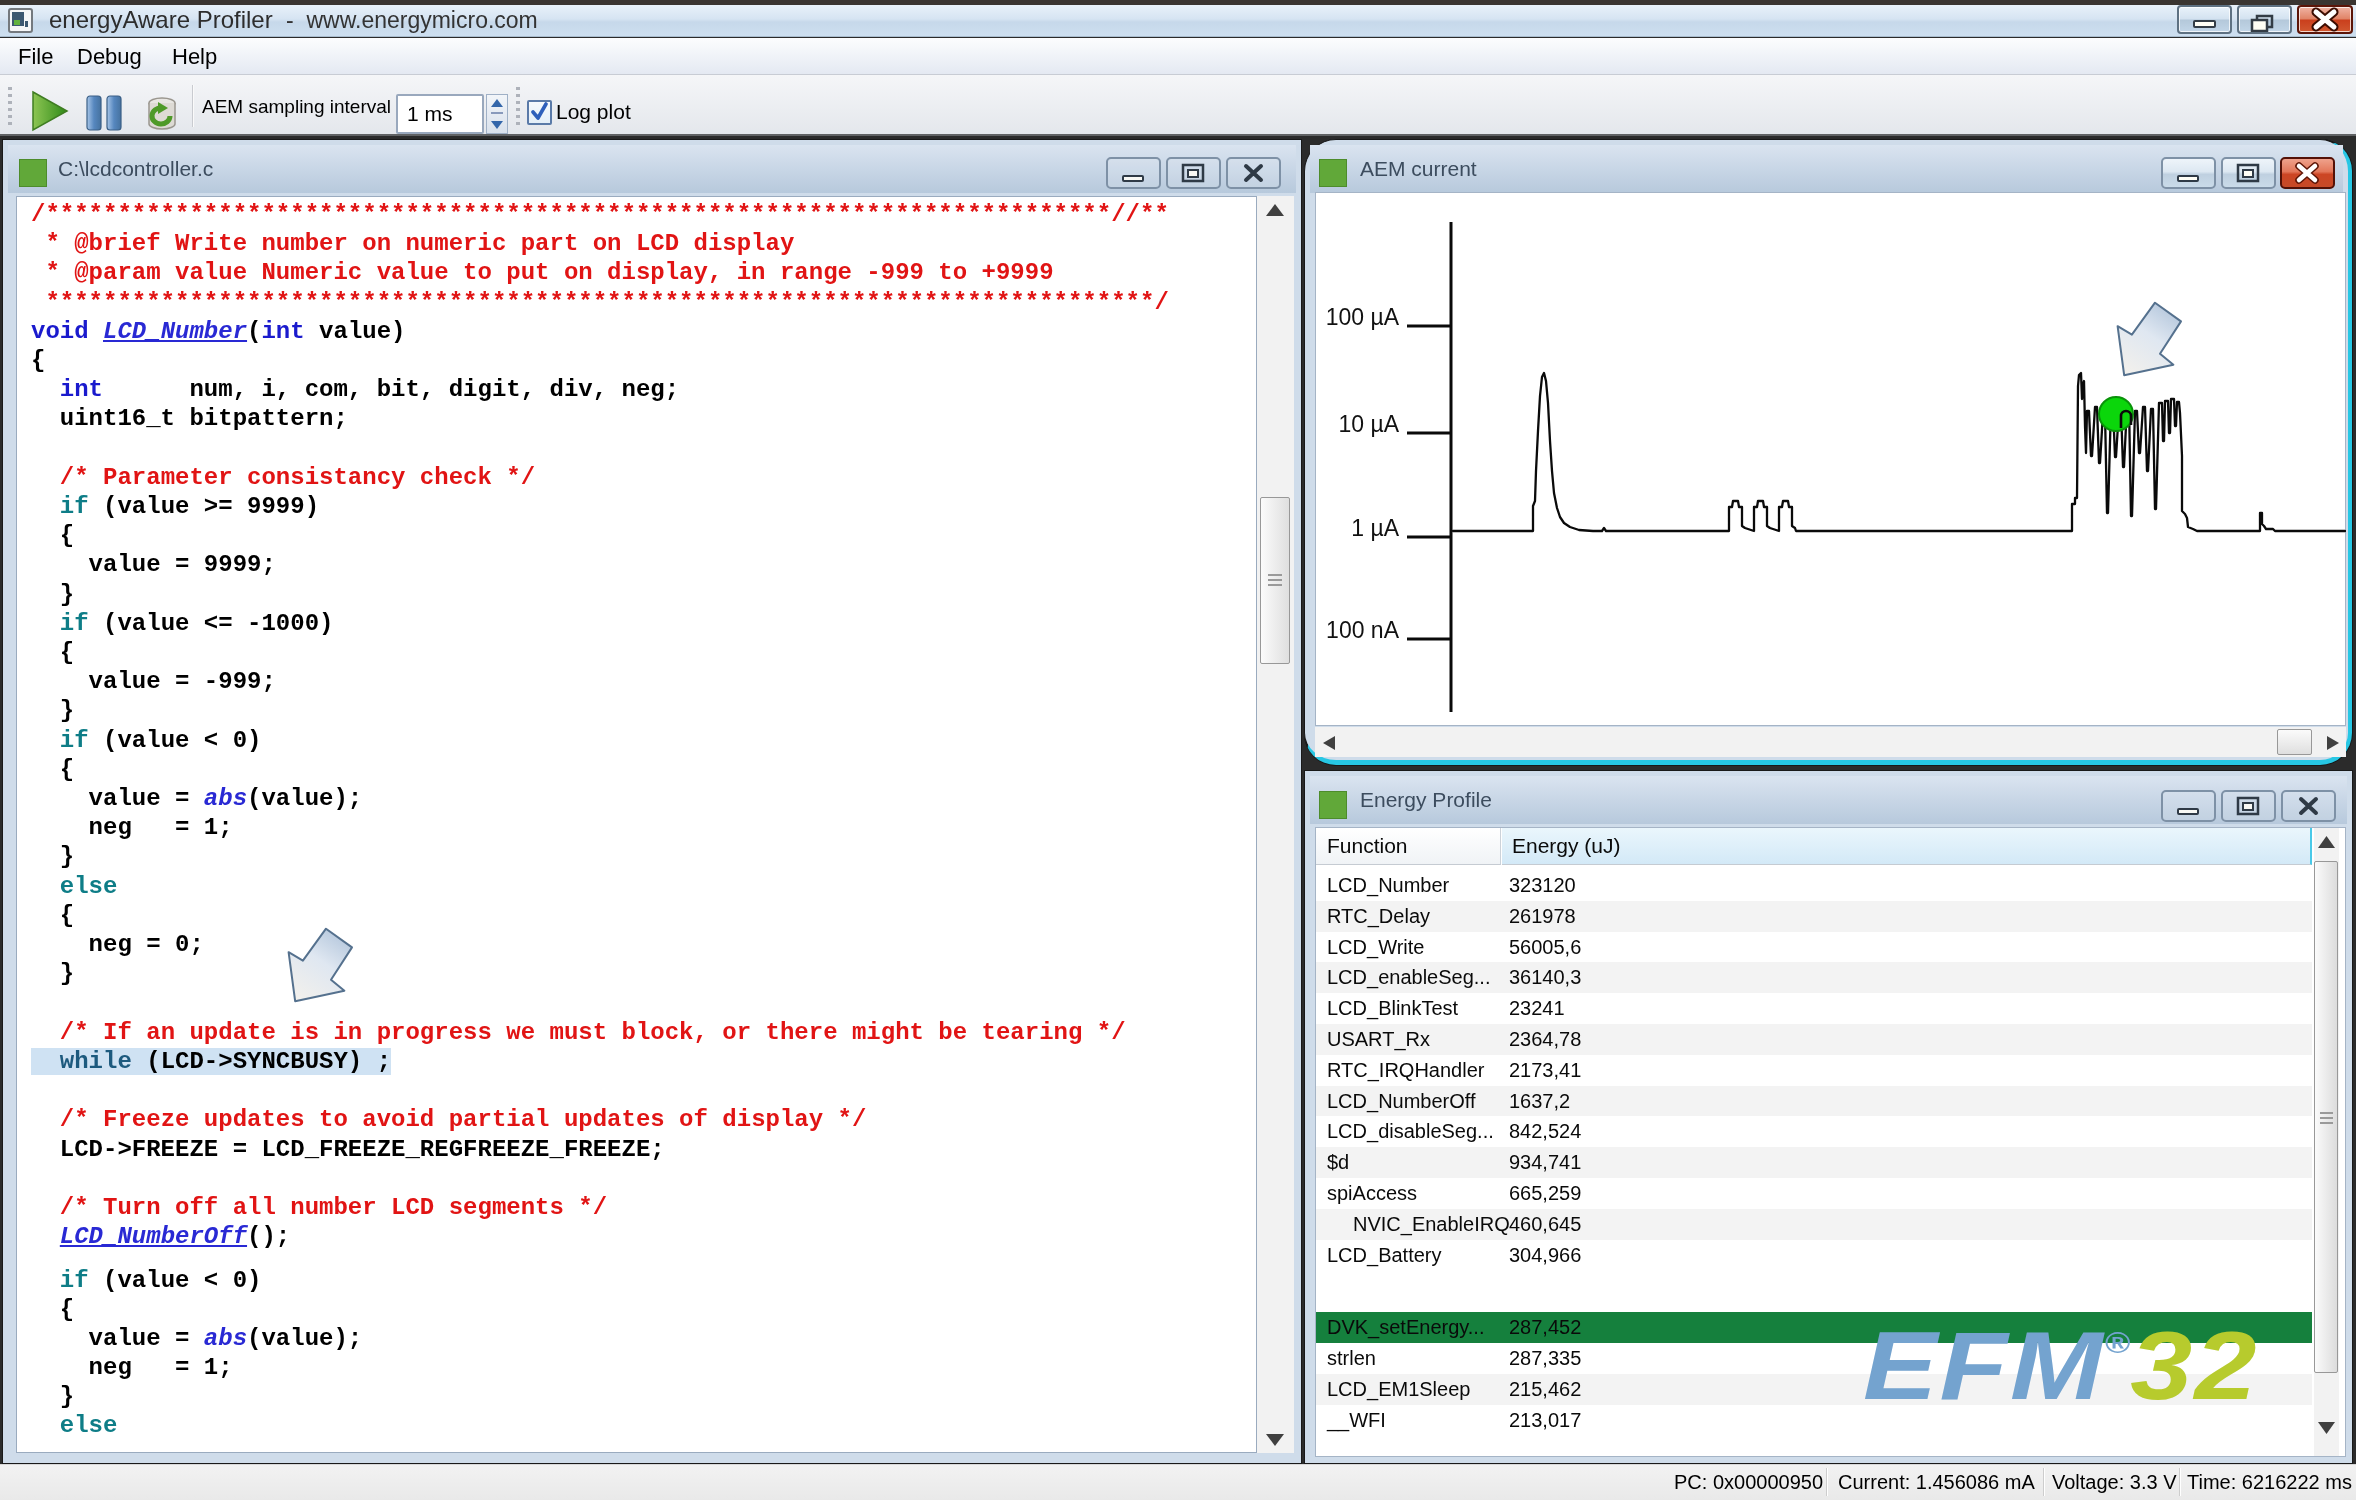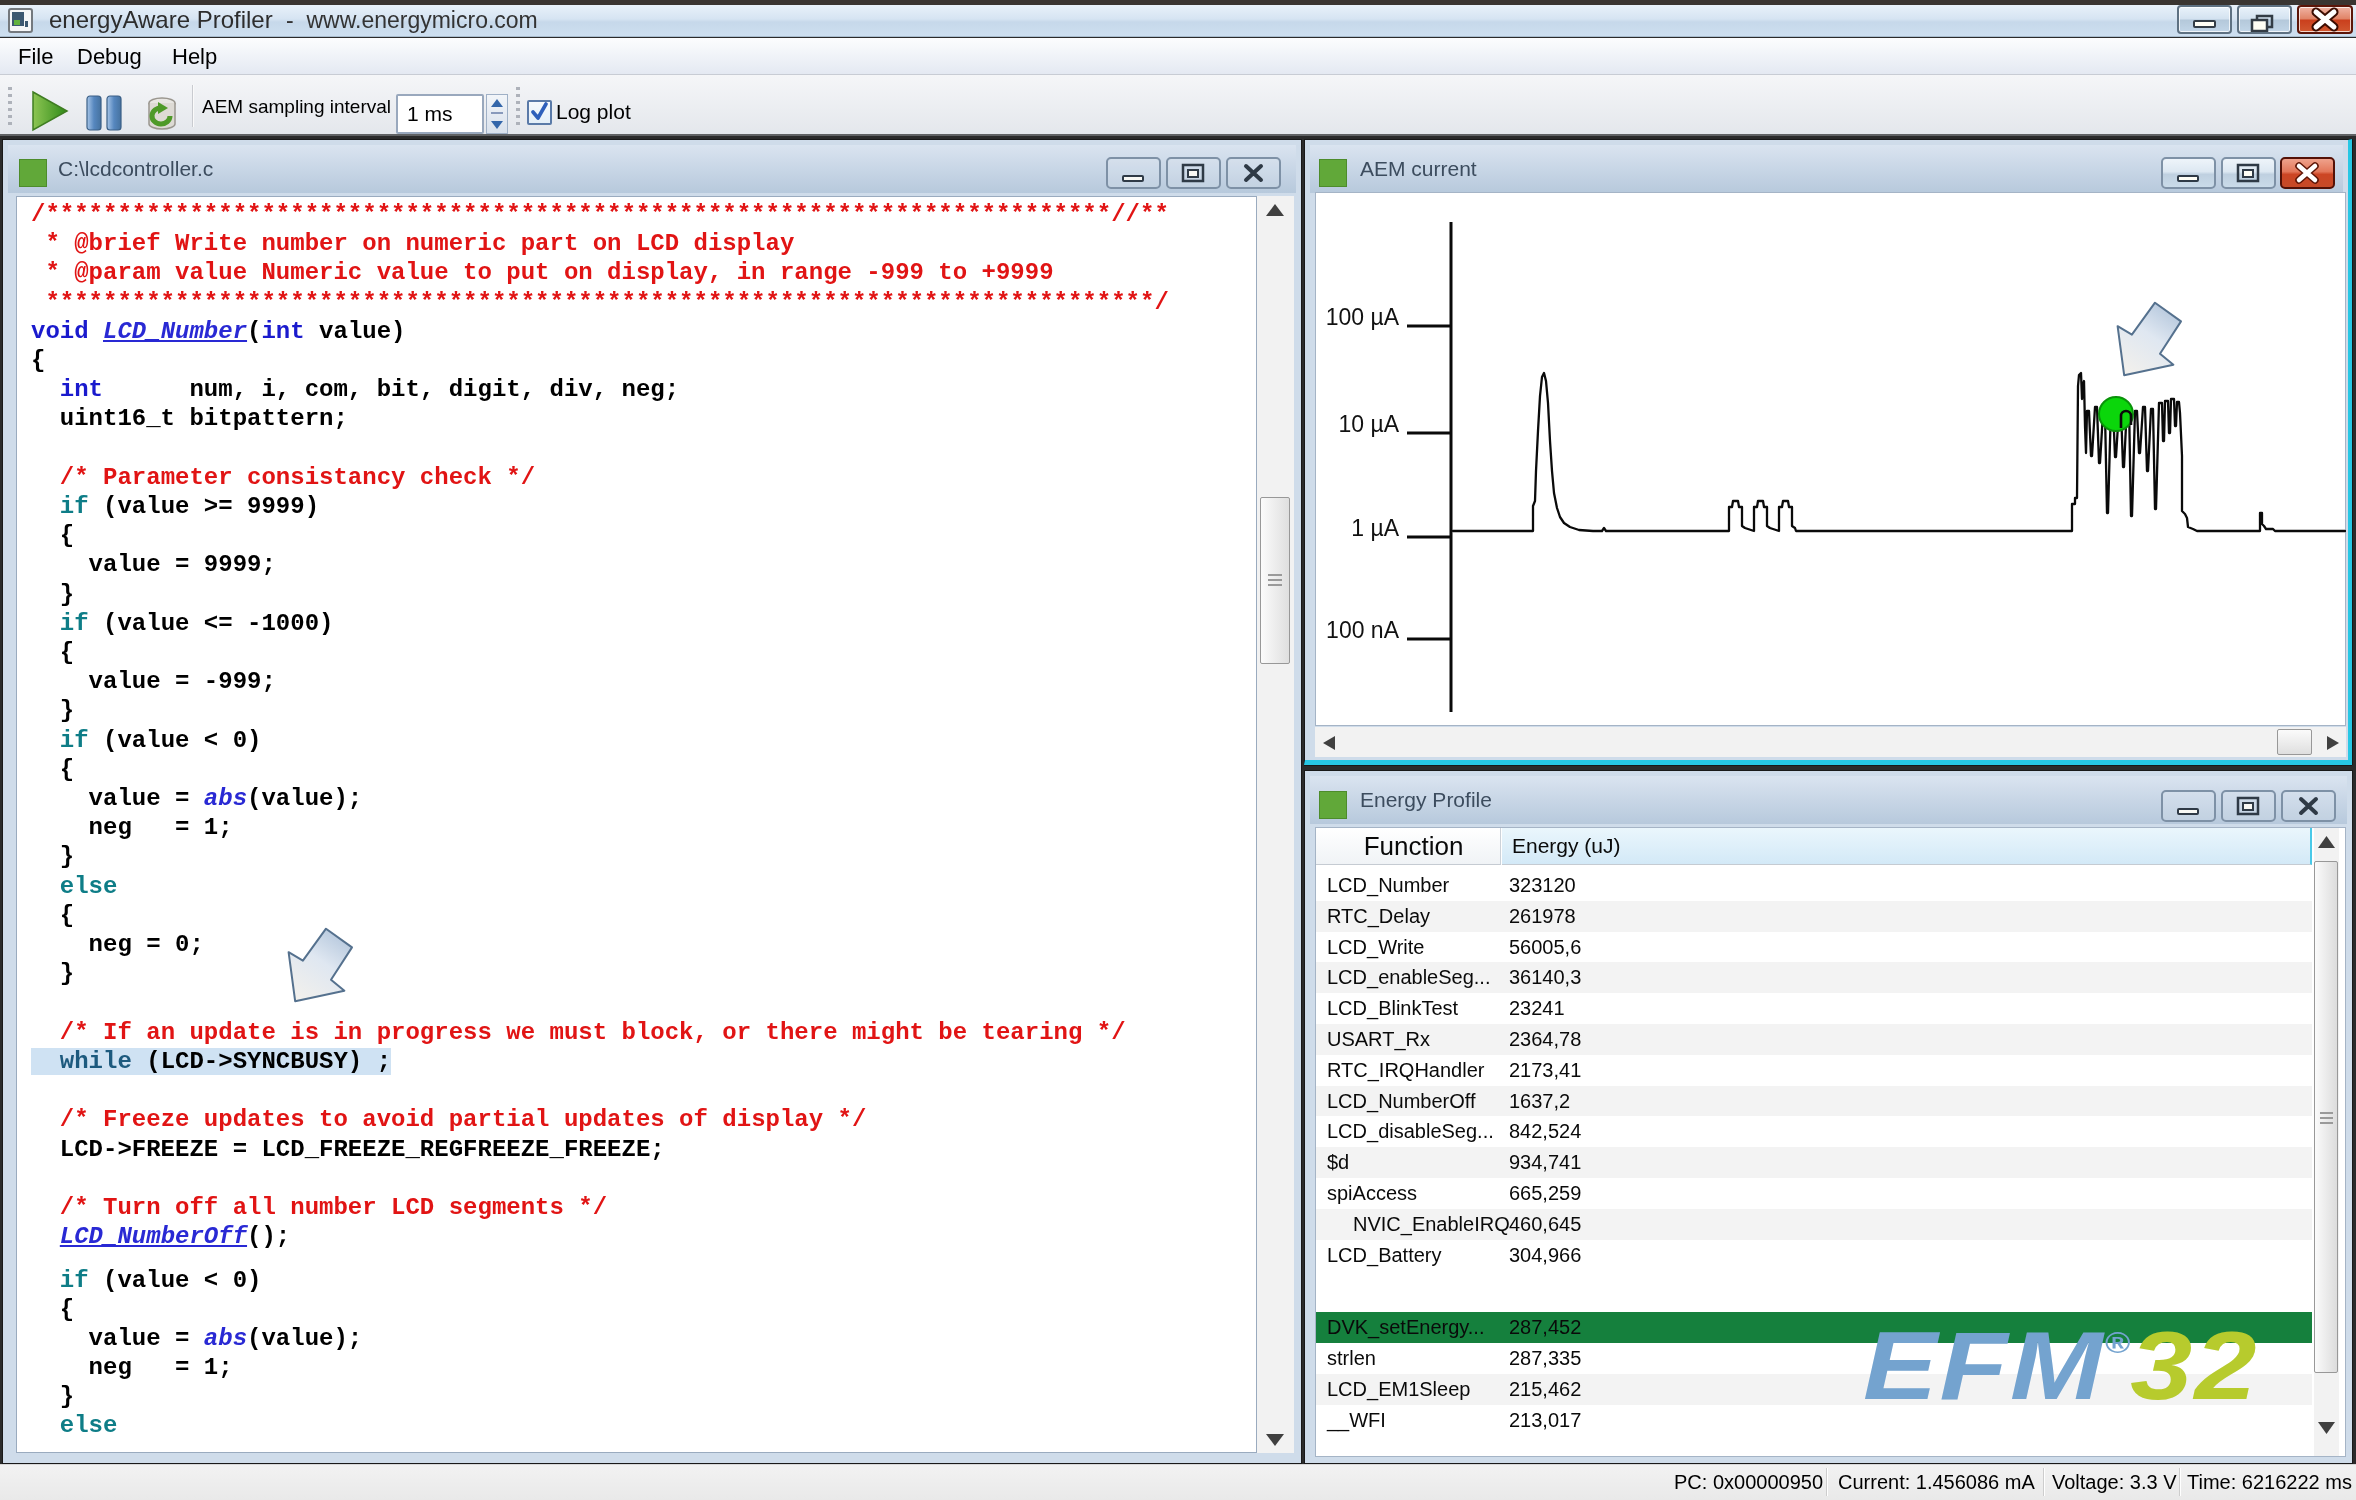--- a/index.html
+++ b/index.html
@@ -197,21 +197,21 @@
       </svg>
     <div class="abs" style="left:3px;top:301px;width:30px;height:167px;background:linear-gradient(90deg,#fbfbfb,#dfdfdf);border:1px solid #989898;border-radius:2px;">
       <div class="abs" style="left:7px;top:76px;width:14px;height:2px;background:#9a9a9a;box-shadow:0 5px #9a9a9a,0 10px #9a9a9a;"></div>
     </div>
     <svg class="abs" style="left:9px;top:1238px;" width="18" height="12">
         <polygon points="0,0 18,0 9,12" fill="#404040"></polygon>
       </svg>
   </div>
 </div>
 
-<div class="abs panel" id="aempanel" style="left:1304px;top:139px;width:1048px;height:626px;border-right:4px solid #27c7e4;border-bottom:5px solid #27c7e4;box-shadow:1px 0 0 #191919,0 1px 0 #191919;">
+<div class="abs panel" id="aempanel" style="left:1304px;top:139px;width:1048px;height:626px;border-right:4px solid #27c7e4;border-bottom:5px solid #27c7e4;box-shadow:1px 0 0 #191919,0 1px 0 #191919;border-radius:32px;">
   <div class="abs ptitle"></div>
   <div class="abs picon" style="left:14px;top:19px;"></div>
   <div class="abs ptext" style="left:55px;top:5px;height:48px;line-height:48px;">AEM current</div>
   <div class="abs pbtn" style="left:856px;top:17px;background:linear-gradient(#eef4fa 0%,#dde8f2 45%,#bfd0e0 55%,#cadbe9 100%);">
       <svg width="51" height="28">
         <rect x="15" y="17" width="20" height="5" rx="1" fill="#fffef6" stroke="#2f3a46" stroke-width="2"></rect>
       </svg>
     </div>
   <div class="abs pbtn" style="left:916px;top:17px;background:linear-gradient(#eef4fa 0%,#dde8f2 45%,#bfd0e0 55%,#cadbe9 100%);">
       <svg width="51" height="28">
@@ -274,21 +274,21 @@
         <rect x="15" y="6" width="20" height="16" fill="none" stroke="#2f3a46" stroke-width="2.5"></rect>
         <rect x="20" y="11" width="10" height="7" fill="#f8f8f4" stroke="#2f3a46" stroke-width="2"></rect>
       </svg>
     </div>
   <div class="abs pbtn" style="left:976px;top:19px;">
       <svg width="51" height="28">
         <path d="M18 7 L33 21 M33 7 L18 21" stroke="#2f3a46" stroke-width="4" fill="none" stroke-linecap="round"></path>
       </svg>
     </div>
   <div class="abs" id="tablewrap" style="left:10px;top:56px;width:1031px;height:630px;background:#fff;border:1px solid #a5b4c6;">
-<div class="abs" style="left:0;top:0;width:185px;height:37px;background:linear-gradient(#ffffff,#f0f3f6);border-right:1px solid #ccd2d9;border-bottom:1px solid #c5cbd2;font-size:26px;line-height:36px;padding-left:11px;color:#0a0a0a;text-align:center;">Function</div>
+<div class="abs" style="left:0;top:0;width:185px;height:37px;background:linear-gradient(#ffffff,#f0f3f6);border-right:1px solid #ccd2d9;border-bottom:1px solid #c5cbd2;font-size:21px;line-height:36px;padding-left:11px;color:#0a0a0a;">Function</div>
 <div class="abs" style="left:186px;top:0;width:810px;height:37px;background:linear-gradient(#eaf6fc,#d3e9f7);border-right:2px solid #49c9e8;border-bottom:1px solid #c5cbd2;font-size:21px;line-height:36px;padding-left:10px;color:#0a0a0a;">Energy (uJ)</div>
 <div class="abs" style="left:0;top:42px;width:996px;">
         <div class="row" style="background:#ffffff;">LCD_Number<span class="c2">323120</span></div>
         <div class="row" style="background:#f3f3f3;">RTC_Delay<span class="c2">261978</span></div>
         <div class="row" style="background:#ffffff;">LCD_Write<span class="c2">56005,6</span></div>
         <div class="row" style="background:#f3f3f3;">LCD_enableSeg...<span class="c2">36140,3</span></div>
         <div class="row" style="background:#ffffff;">LCD_BlinkTest<span class="c2">23241</span></div>
         <div class="row" style="background:#f3f3f3;">USART_Rx<span class="c2">2364,78</span></div>
         <div class="row" style="background:#ffffff;">RTC_IRQHandler<span class="c2">2173,41</span></div>
         <div class="row" style="background:#f3f3f3;">LCD_NumberOff<span class="c2">1637,2</span></div>

